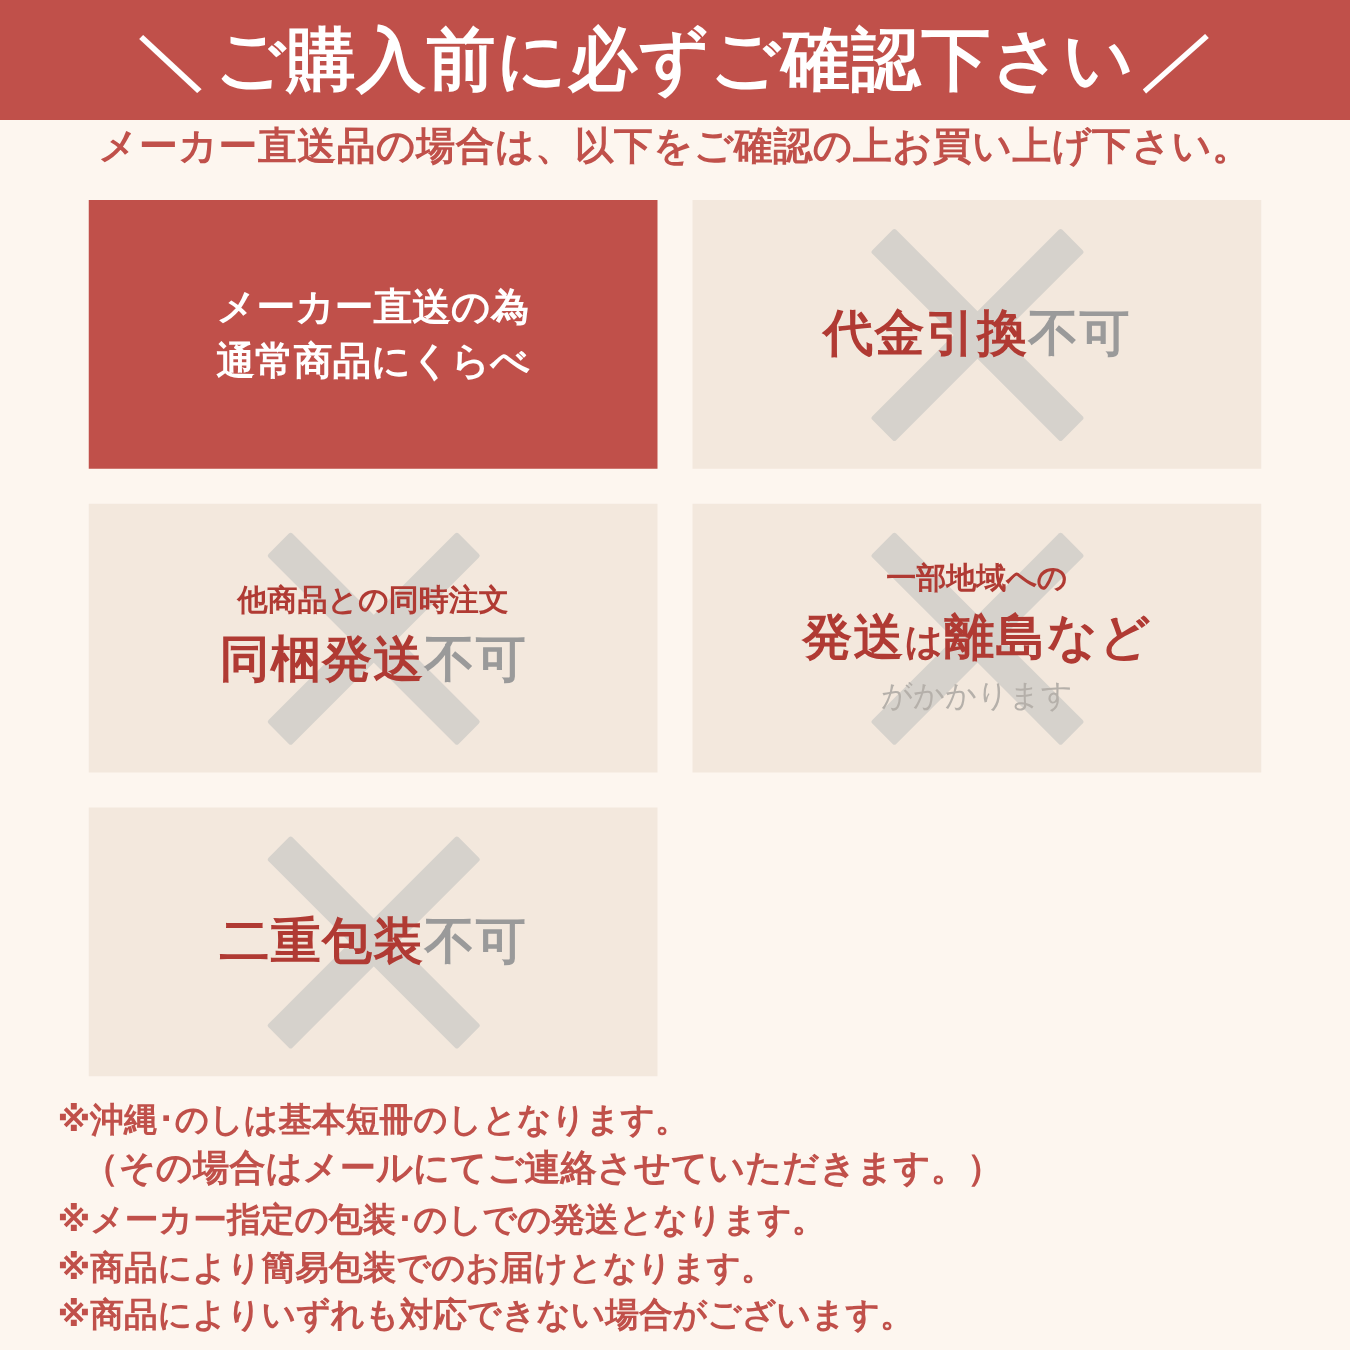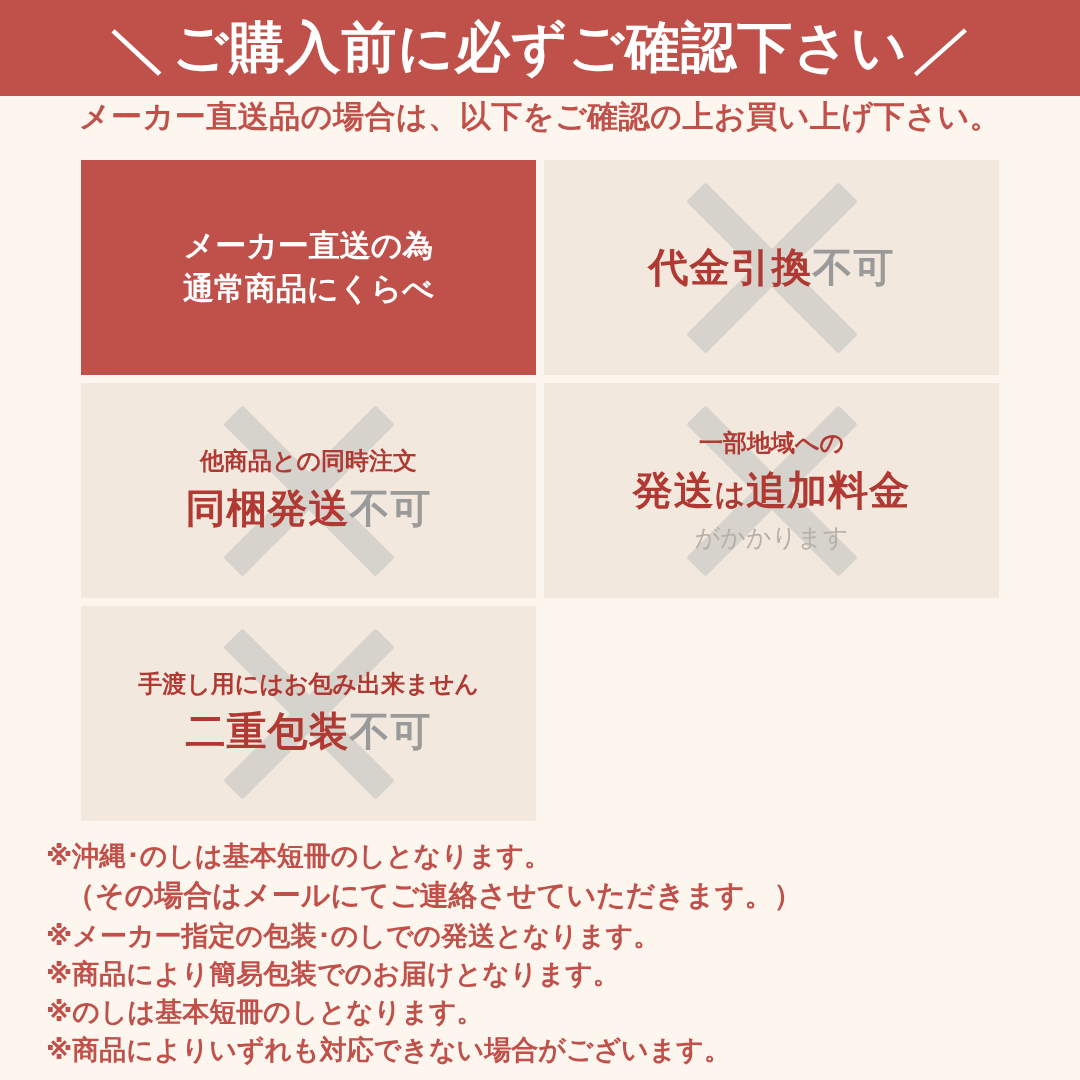--- a/index.html
+++ b/index.html
@@ -60,21 +60,21 @@
     font-size: 31px;
     font-weight: bold;
     letter-spacing: 0.5px;
   }
 
   
   .grid {
     display: grid;
     grid-template-columns: 455px 455px;
     grid-auto-rows: 215px;
-    gap: 8px;
+    gap: 28px;
     justify-content: center;
     margin-top: 22px;
   }
 
   .card {
     position: relative;
     background: #f3e8dd;
     display: flex;
     align-items: center;
     justify-content: center;
@@ -213,40 +213,38 @@
     </div>
 
 
     <div class="card">
       <div class="xmark">
         <span class="a"></span>
           <span class="b"></span>
       </div>
       <div class="card-text">
         <span class="line-small">一部地域への</span>
-        <span class="line-big"><span>発送</span><span class="mid">は</span><span>追加料金</span></span>
+        <span class="line-big"><span>発送</span><span class="mid">は</span><span>離島など</span></span>
         <span class="line-tail">がかかります</span>
       </div>
     </div>
 
     <div class="card">
       <div class="xmark">
         <span class="a"></span>
           <span class="b"></span>
       </div>
       <div class="card-text">
-        <span class="line-small">手渡し用にはお包み出来ません</span>
         <span class="line-big"><span>二重包装</span><span class="muted">不可</span></span>
       </div>
     </div>
 
   </div>
 
   <div class="notes">
     <div class="note">※沖縄･のしは基本短冊のしとなります。</div>
     <div class="note indent">（その場合はメールにてご連絡させていただきます。）</div>
     <div class="note">※メーカー指定の包装･のしでの発送となります。</div>
     <div class="note">※商品により簡易包装でのお届けとなります。</div>
-    <div class="note">※のしは基本短冊のしとなります。</div>
     <div class="note">※商品によりいずれも対応できない場合がございます。</div>
   </div>
 
 </div>
 
 </body></html>

